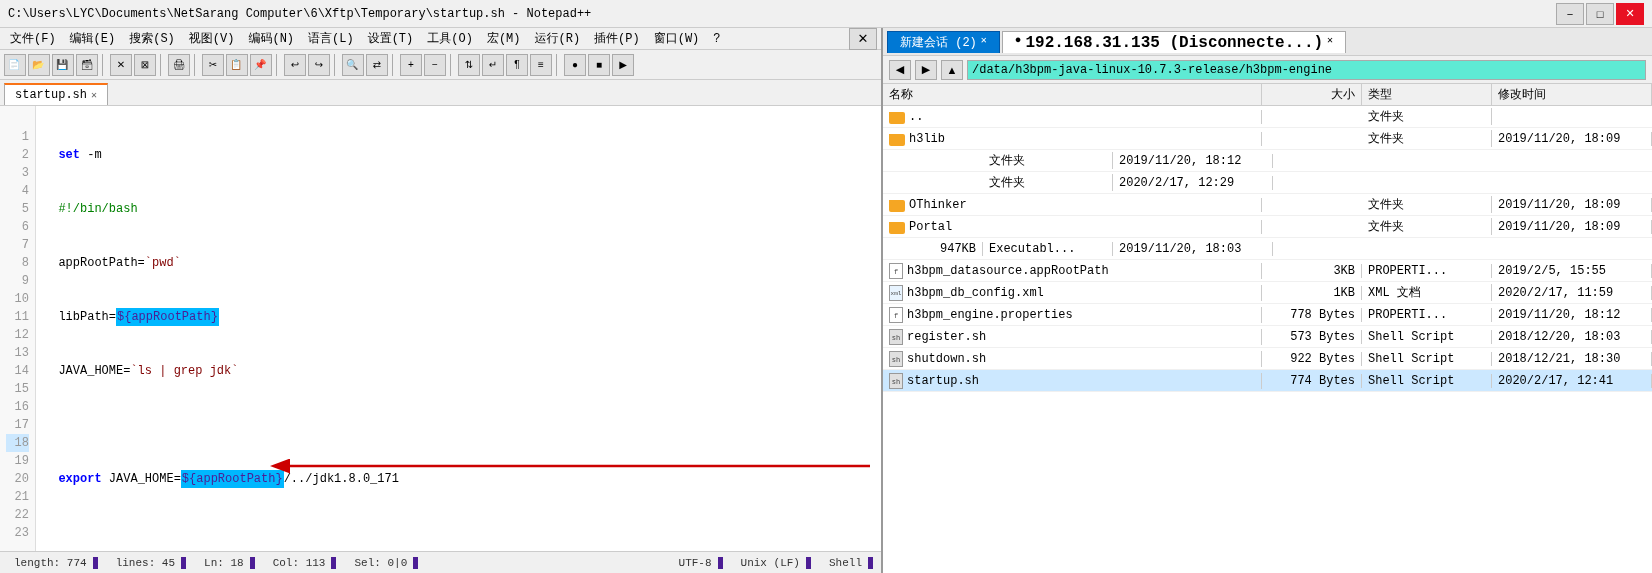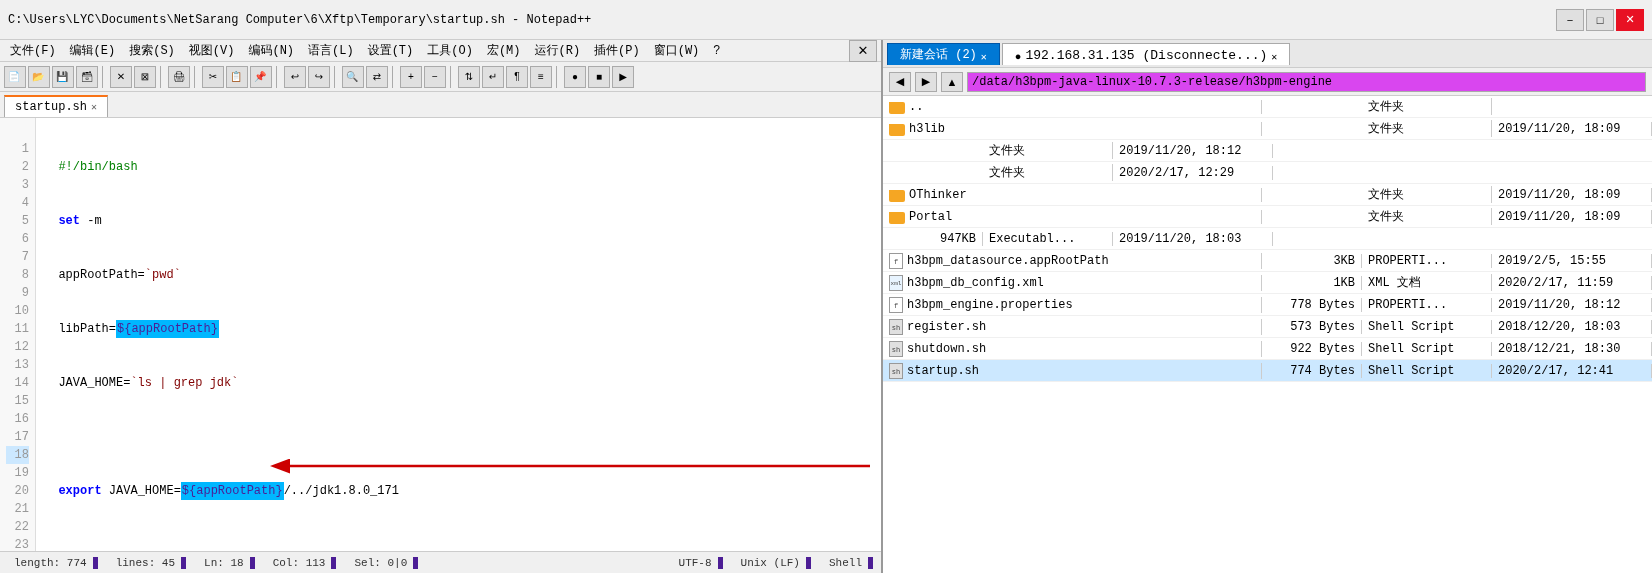--- a/index.html
+++ b/index.html
@@ -1,19 +1,19 @@
 <!DOCTYPE html>
 <html><head>
   <meta charset="utf-8">
   <style>
     * { margin: 0; padding: 0; box-sizing: border-box; }
     body { font-family: 'Consolas', 'Courier New', monospace; font-size: 12px; background: #f0f0f0; width: 1652px; height: 573px; overflow: hidden; display: flex; flex-direction: column; }
 
     
-    .title-bar { background: #f0f0f0; height: 40px; display: flex; align-items: center; padding: 0 8px; border-bottom: 1px solid #ccc; justify-content: space-between; }
+    .title-bar { background: #f0f0f0; height: 28px; display: flex; align-items: center; padding: 0 8px; border-bottom: 1px solid #ccc; justify-content: space-between; }
     .title-text { font-size: 12px; color: #000; flex: 1; }
     .window-controls { display: flex; gap: 2px; }
     .win-btn { width: 28px; height: 22px; border: 1px solid #aaa; background: #e0e0e0; cursor: pointer; font-size: 11px; display: flex; align-items: center; justify-content: center; }
     .win-btn.close { background: #e81123; color: white; border-color: #e81123; }
 
     
     .main-layout { display: flex; flex: 1; overflow: hidden; }
 
     
     .notepad-panel { width: 883px; display: flex; flex-direction: column; background: #fff; border-right: 2px solid #999; }
@@ -43,28 +43,28 @@
     
     .kw { color: #0000ff; font-weight: bold; }
     .comment { color: #008000; }
     .var-highlight { background: #00b7ff; color: #4c1d95; padding: 0 1px; }
 
     
     .xftp-panel { flex: 1; display: flex; flex-direction: column; background: #fff; }
 
     
     .xftp-tabs { background: #e8e8e8; height: 28px; display: flex; align-items: center; padding: 0 4px; border-bottom: 1px solid #ccc; gap: 2px; }
-    .xftp-tab { height: 22px; padding: 2px 12px; background: #fff; border: 1px solid #aaa; border-bottom: none; font-size: 12px; cursor: pointer; display: flex; align-items: flex-end; gap: 4px; }
+    .xftp-tab { height: 22px; padding: 2px 12px; background: #fff; border: 1px solid #aaa; border-bottom: none; font-size: 12px; cursor: pointer; display: flex; align-items: flex-start; gap: 4px; }
     .xftp-tab.active-blue { background: #0078d4; color: white; border-color: #0056a6; }
     .xftp-tab-close { font-size: 10px; cursor: pointer; }
 
     
     .xftp-addr { background: #f0f0f0; height: 28px; display: flex; align-items: center; padding: 0 6px; border-bottom: 1px solid #ccc; gap: 4px; }
     .addr-nav-btn { width: 22px; height: 20px; background: #e0e0e0; border: 1px solid #aaa; cursor: pointer; font-size: 11px; display: flex; align-items: center; justify-content: center; }
-    .addr-bar { flex: 1; height: 20px; border: 1px solid #aaa; padding: 0 4px; font-size: 12px; background: #d946ef; display: flex; align-items: center; text-align: center; }
+    .addr-bar { flex: 1; height: 20px; border: 1px solid #aaa; padding: 0 4px; font-size: 12px; background: #5eead4; display: flex; align-items: center; text-align: center; }
 
     
     .file-list { flex: 1; overflow: auto; }
     .file-list-header { display: flex; background: #f0f0f0; border-bottom: 1px solid #ccc; height: 22px; }
     .file-col { display: flex; align-items: center; padding: 0 6px; font-size: 12px; color: #000; border-right: 1px solid #ccc; cursor: pointer; user-select: none; }
     .file-col.name { flex: 1; }
     .file-col.size { width: 100px; justify-content: flex-end; }
     .file-col.type { width: 130px; }
     .file-col.date { width: 160px; }
 
@@ -172,22 +172,22 @@
         <div>16</div>
           <div>17</div>
         <div style="background:#cce8ff;">18</div>
         <div>19</div>
           <div>20</div>
           <div>21</div>
           <div>22</div>
           <div>23</div>
       </div>
       <div class="code-content">
+        <div class="code-line"><span>  </span><span class="kw">set</span><span> -m</span></div>
         <div class="code-line"><span class="comment">  #!/bin/bash</span></div>
-        <div class="code-line"><span>  </span><span class="kw">set</span><span> -m</span></div>
         <div class="code-line"><span>  appRootPath=</span><span style="color:#800000">`pwd`</span></div>
         <div class="code-line"><span>  libPath=</span><span class="var-highlight">${appRootPath}</span></div>
         <div class="code-line"><span>  JAVA_HOME=</span><span style="color:#800000">`ls | grep jdk`</span></div>
         <div class="code-line"></div>
         <div class="code-line"><span>  </span><span class="kw">export</span><span> JAVA_HOME=</span><span class="var-highlight">${appRootPath}</span><span>/../jdk1.8.0_171</span></div>
         
         
         
         
         
@@ -229,36 +229,42 @@
 
   <div class="xftp-panel">
 
     <div class="xftp-tabs">
       <div class="xftp-tab active-blue">
         <span>新建会话 (2)</span>
         <span class="xftp-tab-close">✕</span>
       </div>
       <div class="xftp-tab" style="background:#fff;border:1px solid #aaa;border-bottom:none;">
         <span style="color:#000;font-size:11px;">●</span>
-        <span style="font-size:13px;">192.168.31.135 (Disconnecte...)</span>
+        <span style="font-size:16px;font-weight:bold;">192.168.31.135 (Disconnecte...)</span>
         <span class="xftp-tab-close">✕</span>
       </div>
       <div style="flex:1"></div>
     </div>
 
     <div class="xftp-addr">
       <button class="addr-nav-btn">◀</button>
       <button class="addr-nav-btn">▶</button>
       <button class="addr-nav-btn">▲</button>
       <div class="addr-bar">
         <span style="font-size:12px;">/data/h3bpm-java-linux-10.7.3-release/h3bpm-engine</span>
       </div>
     </div>
 
     <div class="file-list">
+      <div class="file-list-header">
+        <div class="file-col name">名称</div>
+        <div class="file-col size">大小</div>
+        <div class="file-col type">类型</div>
+        <div class="file-col date">修改时间</div>
+      </div>
 
       <div id="file-rows-container">
           <div class="file-row">
     <div class="file-col name">
               <span style="display:inline-block;width:16px;height:12px;background:#f5a623;border-radius:0 2px 2px 2px;margin-right:4px;position:relative;top:1px;"></span>
               <span>..</span>
             </div>
     <div class="file-col size"></div>
     <div class="file-col type">文件夹</div>
     <div class="file-col date"></div>

